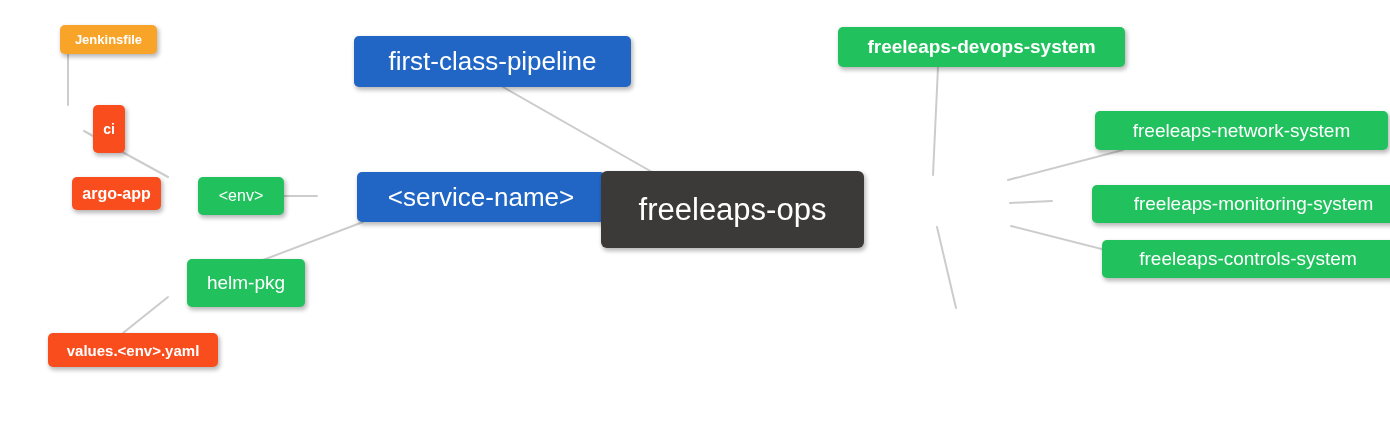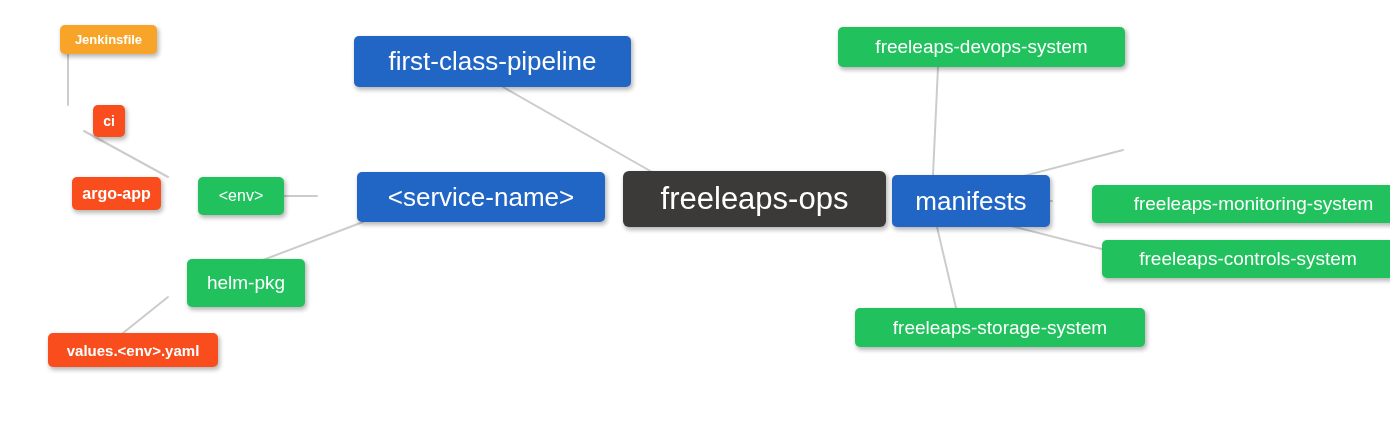--- a/index.html
+++ b/index.html
@@ -42,30 +42,30 @@
     margin-left: 40px;
   }
   .blue   { background: #2166c5; }
   .dark   { background: #3b3a39; }
   .green  { background: #21c25e; }
   .red    { background: #f94d1d; }
   .orange { background: #f7a428; }
 
   
   #n-jenkinsfile { left: 20px;  top: 25px;  width: 97px;  height: 29px; font-size: 13px; font-weight: 700; }
-  #n-ci          { left: 53px;  top: 105px; width: 32px;  height: 32px; font-size: 14px; font-weight: 700; }
+  #n-ci          { left: 53px;  top: 105px; width: 32px;  height: 48px; font-size: 14px; font-weight: 700; }
   #n-argo-app    { left: 32px;  top: 177px; width: 89px;  height: 33px; font-size: 16px; font-weight: 700; }
   #n-env         { left: 158px; top: 177px; width: 86px;  height: 38px; font-size: 16px; font-weight: 400; }
   #n-helm-pkg    { left: 147px; top: 259px; width: 118px; height: 48px; font-size: 19px; font-weight: 400; }
   #n-values      { left: 8px;   top: 333px; width: 170px; height: 34px; font-size: 15px; font-weight: 700; }
   #n-fcp         { left: 314px; top: 36px;  width: 277px; height: 51px; font-size: 26px; font-weight: 400; }
   #n-service     { left: 317px; top: 172px; width: 248px; height: 50px; font-size: 26px; font-weight: 400; }
-  #n-ops         { left: 583px; top: 171px; width: 263px; height: 56px; font-size: 31px; font-weight: 400; border-radius: 6px; }
+  #n-ops         { left: 561px; top: 171px; width: 263px; height: 77px; font-size: 31px; font-weight: 400; border-radius: 6px; }
   #n-manifests   { left: 852px; top: 175px; width: 158px; height: 52px; font-size: 26px; font-weight: 400; }
-  #n-devops      { left: 798px; top: 27px;  width: 287px; height: 40px; font-size: 19px; font-weight: 400; }
+  #n-devops      { left: 798px; top: 27px;  width: 287px; height: 40px; font-size: 19px; font-weight: 700; }
   #n-network     { left: 1055px;top: 111px; width: 293px; height: 39px; font-size: 19px; font-weight: 400; }
   #n-monitoring  { left: 1052px;top: 185px; width: 323px; height: 38px; font-size: 19px; font-weight: 400; }
   #n-controls    { left: 1062px;top: 240px; width: 292px; height: 38px; font-size: 19px; font-weight: 400; }
   #n-storage     { left: 815px; top: 308px; width: 290px; height: 39px; font-size: 19px; font-weight: 400; }
 </style>
 </head>
 <body>
 
 <div class="canvas">
 
@@ -88,19 +88,18 @@
 
   <div id="n-jenkinsfile" class="node orange">Jenkinsfile</div>
   <div id="n-ci" class="node red">ci</div>
   <div id="n-argo-app" class="node red">argo-app</div>
   <div id="n-env" class="node green">&lt;env&gt;</div>
   <div id="n-helm-pkg" class="node green">helm-pkg</div>
   <div id="n-values" class="node red">values.&lt;env&gt;.yaml</div>
   <div id="n-fcp" class="node blue">first-class-pipeline</div>
   <div id="n-service" class="node blue">&lt;service-name&gt;</div>
   <div id="n-ops" class="node dark">freeleaps-ops</div>
-  <div id="n-manifests" class="node blue">manifests</div>
   <div id="n-devops" class="node green">freeleaps-devops-system</div>
+  <div id="n-network" class="node green">freeleaps-network-system</div>
   <div id="n-monitoring" class="node green">freeleaps-monitoring-system</div>
   <div id="n-controls" class="node green">freeleaps-controls-system</div>
-  <div id="n-storage" class="node green">freeleaps-storage-system</div>
 
 </div>
 
 </body></html>

